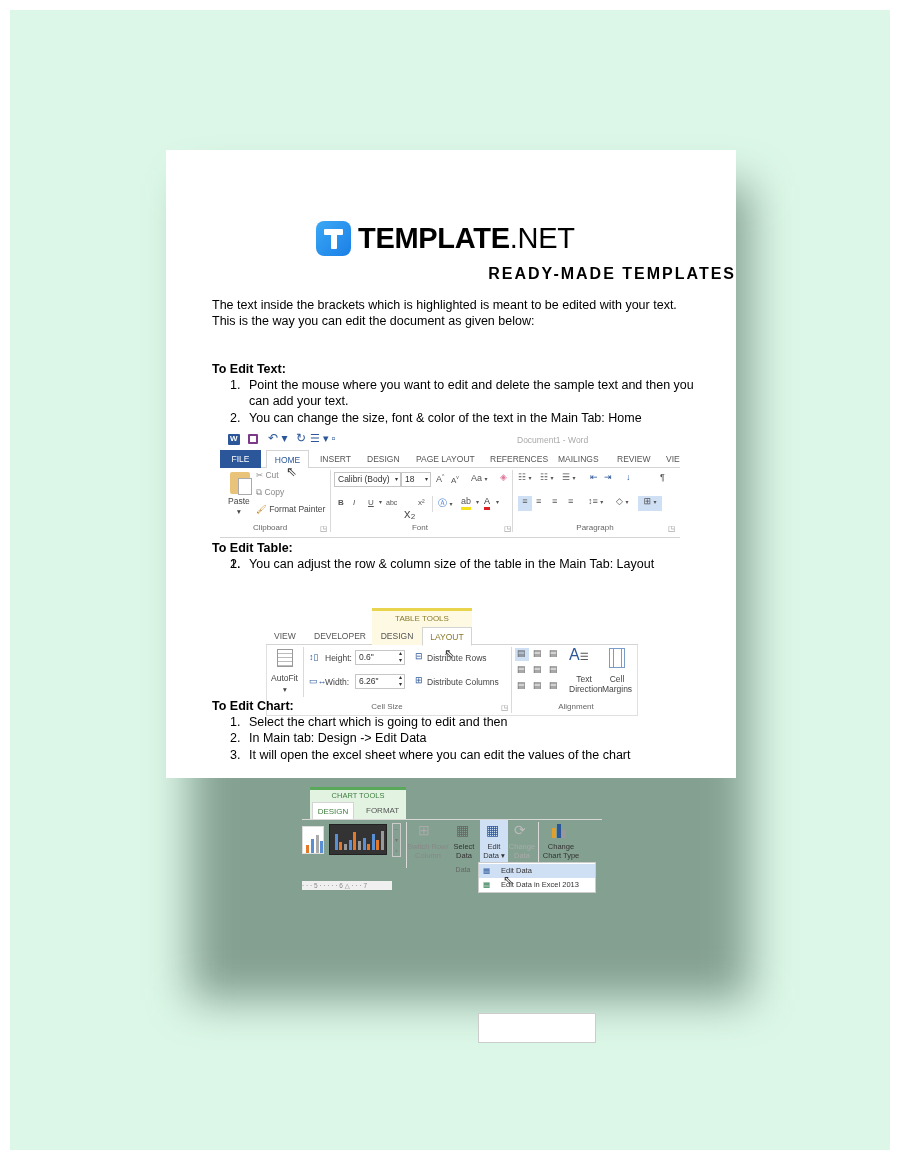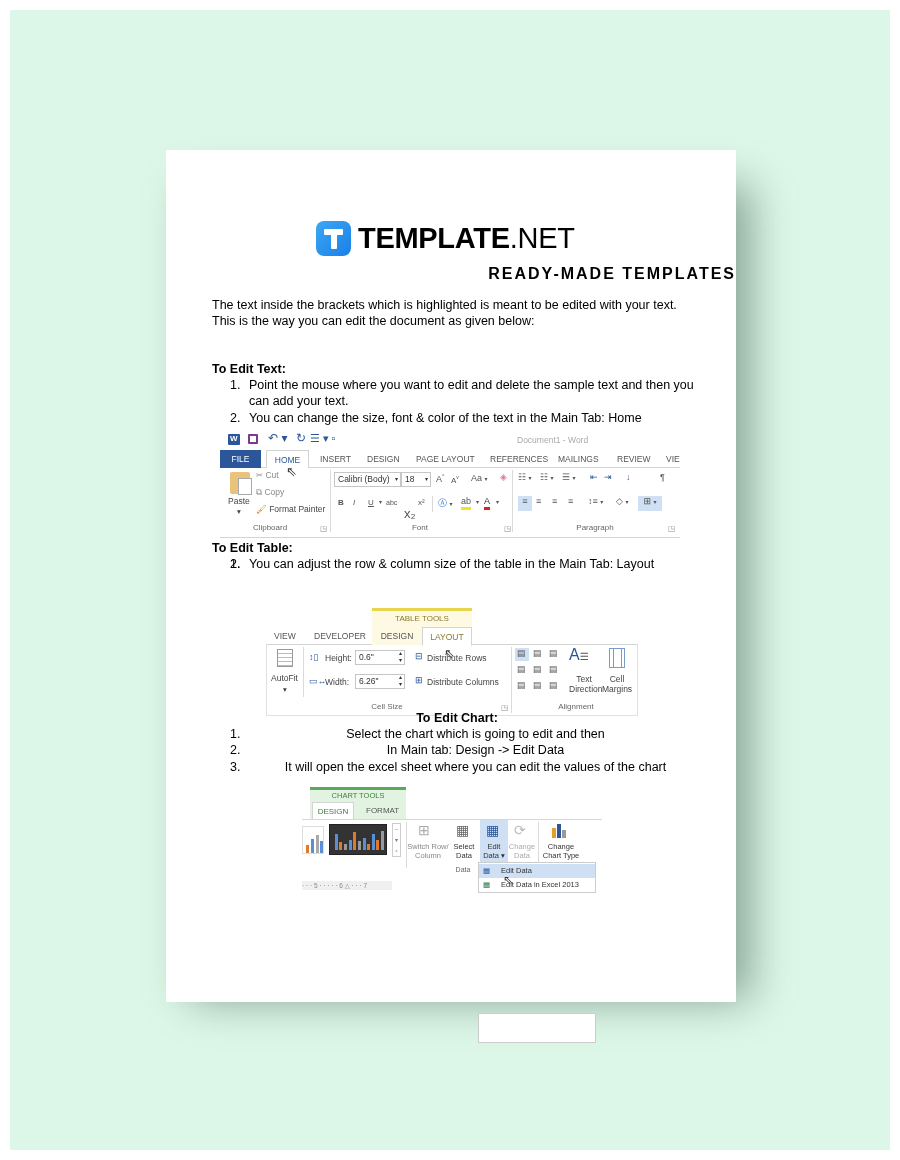--- a/index.html
+++ b/index.html
@@ -9,21 +9,21 @@
     .mint-panel {
       position: absolute; left: 10px; top: 10px; width: 880px; height: 1140px;
       background: #dcf7e7;
     }
     .paper-shadow {
       position: absolute; left: 190px; top: 185px; width: 560px; height: 815px;
       background: rgba(60, 90, 75, 0.55);
       filter: blur(22px);
     }
     .paper {
-      position: absolute; left: 166px; top: 150px; width: 570px; height: 852px;
+      position: absolute; left: 166px; top: 150px; width: 570px; height: 628px;
       background: #ffffff;
     }
 
     
     .logo { position: absolute; left: 150px; top: 70px; height: 36px; display: flex; align-items: center; }
     .logo-mark {
       width: 35px; height: 35px; border-radius: 8px;
       background: linear-gradient(135deg, #3aa8f5 0%, #1b7fe6 100%);
       position: relative;
     }
@@ -263,21 +263,21 @@
       <div style="position:absolute; left:342px; top:3px; width:16px; height:20px; border:1px solid #7a9cc8; background:linear-gradient(90deg, transparent 3px, #7a9cc8 3px 4px, transparent 4px 11px, #7a9cc8 11px 12px, transparent 12px);"></div>
       <div class="small" style="position:absolute; left:334px; top:29px; text-align:center; width:32px; line-height:10px;">
           <div>Cell</div>
           <div>Margins</div>
         </div>
       <div class="group-label" style="left:274px; top:57px; width:70px;">Alignment</div>
     </div>
     <div style="position:absolute; left:178px; top:38px; font-size:13px; color:#333;">⇖</div>
   </div>
 
-  <div class="doc-text" style="top:560px;text-align:center;">
+  <div class="doc-text" style="top:548px;">
     <div class="h">To Edit Chart:</div>
     <div class="ol-item">
       <span class="num">1.</span>
       <span>Select the chart which is going to edit and then</span>
     </div>
     <div class="ol-item">
       <span class="num">2.</span>
       <span>In Main tab: Design -&gt; Edit Data</span>
     </div>
     <div class="ol-item">

